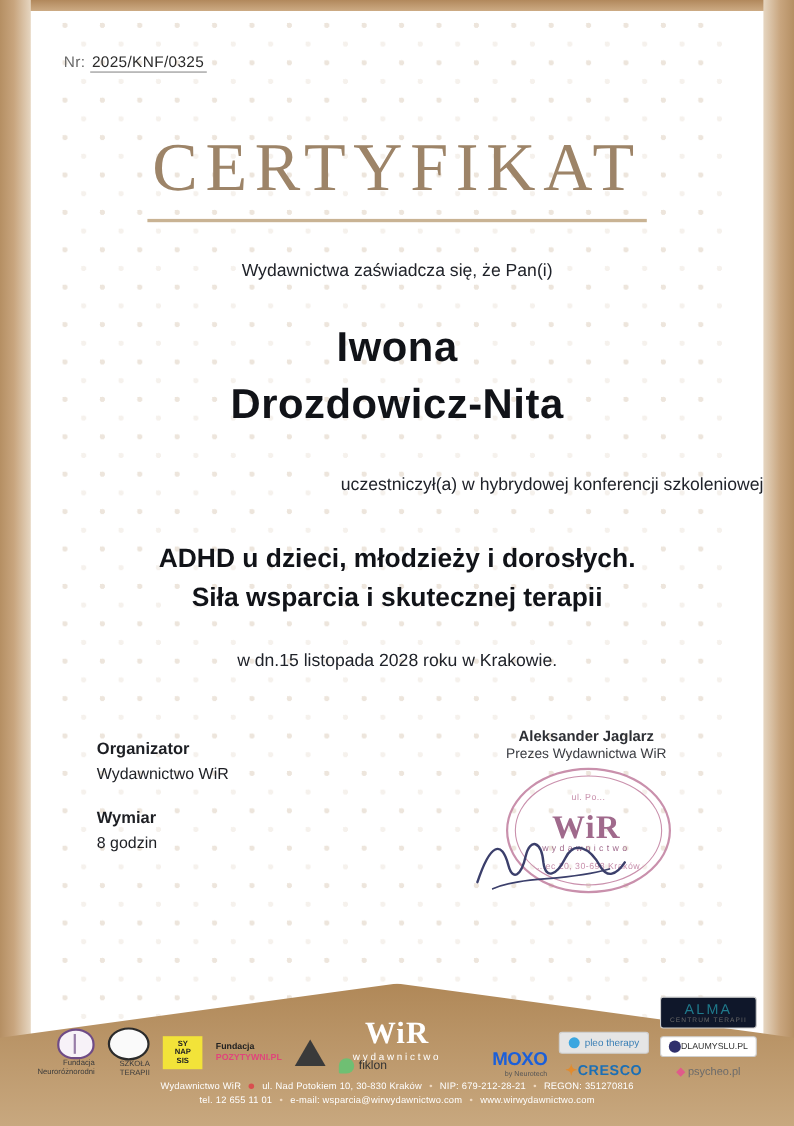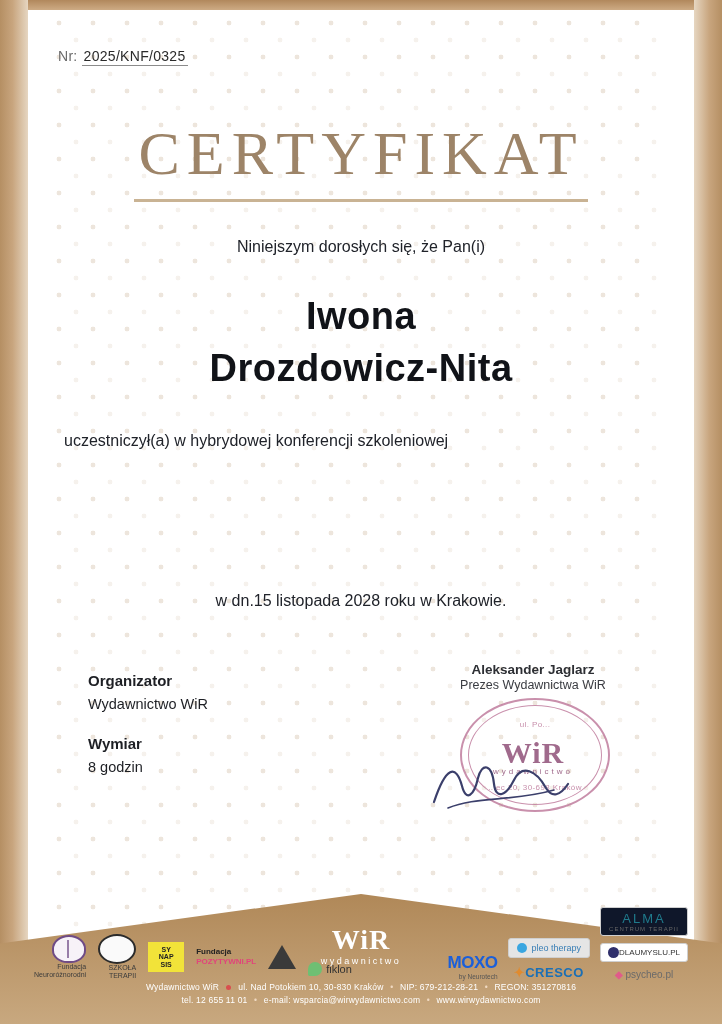--- a/index.html
+++ b/index.html
@@ -115,21 +115,21 @@
     font-weight: bold;
     color: #111318;
     line-height: 1.38;
     letter-spacing: 0.5px;
   }
 
   .participation {
     position: absolute;
     left: 0; right: 0;
     top: 422px;
-    text-align: left;
+    text-align: right;
     font-size: 16px;
     color: #20232a;
     margin-left: 36px;
   }
 
   .event-title {
     position: absolute;
     left: 40px; right: 40px;
     top: 480px;
     text-align: center;
@@ -422,29 +422,33 @@
     <div class="dots"></div>
 
     <div class="cert-no">
       <span class="label">Nr:</span><span class="value">2025/KNF/0325</span>
     </div>
 
     <div class="title">
       <span class="word">CERTYFIKAT</span>
     </div>
 
-    <div class="subtitle">Niniejszym dorosłych się, że Pan(i)</div>
+    <div class="subtitle">Wydawnictwa zaświadcza się, że Pan(i)</div>
 
     <div class="recipient">
       <div>Iwona</div>
       <div>Drozdowicz-Nita</div>
     </div>
 
     <div class="participation">uczestniczył(a) w hybrydowej konferencji szkoleniowej</div>
 
+    <div class="event-title">
+      <div>ADHD u dzieci, młodzieży i dorosłych.</div>
+      <div>Siła wsparcia i skutecznej terapii</div>
+    </div>
 
     <div class="event-date">w dn.15 listopada 2028 roku w Krakowie.</div>
 
     <div class="details">
       <div class="heading">Organizator</div>
       <div class="value">Wydawnictwo WiR</div>
       <div class="heading">Wymiar</div>
       <div class="value">8 godzin</div>
     </div>
 

